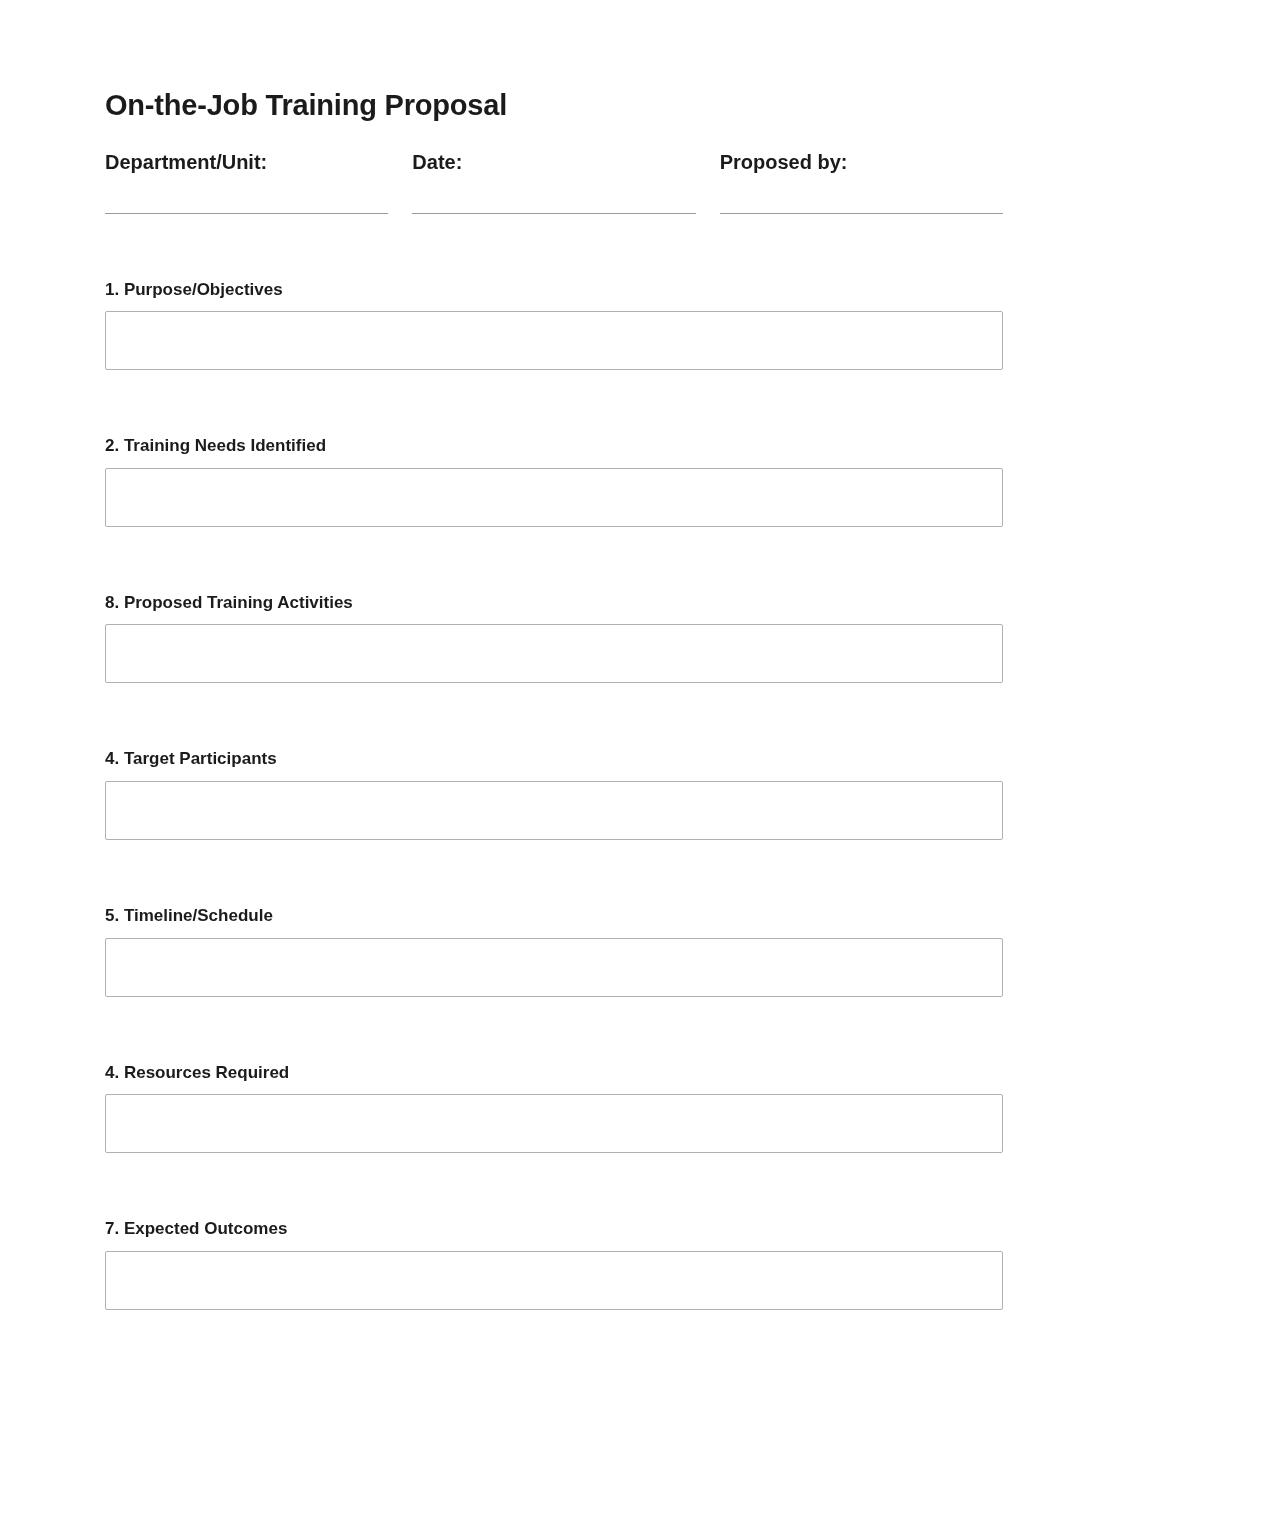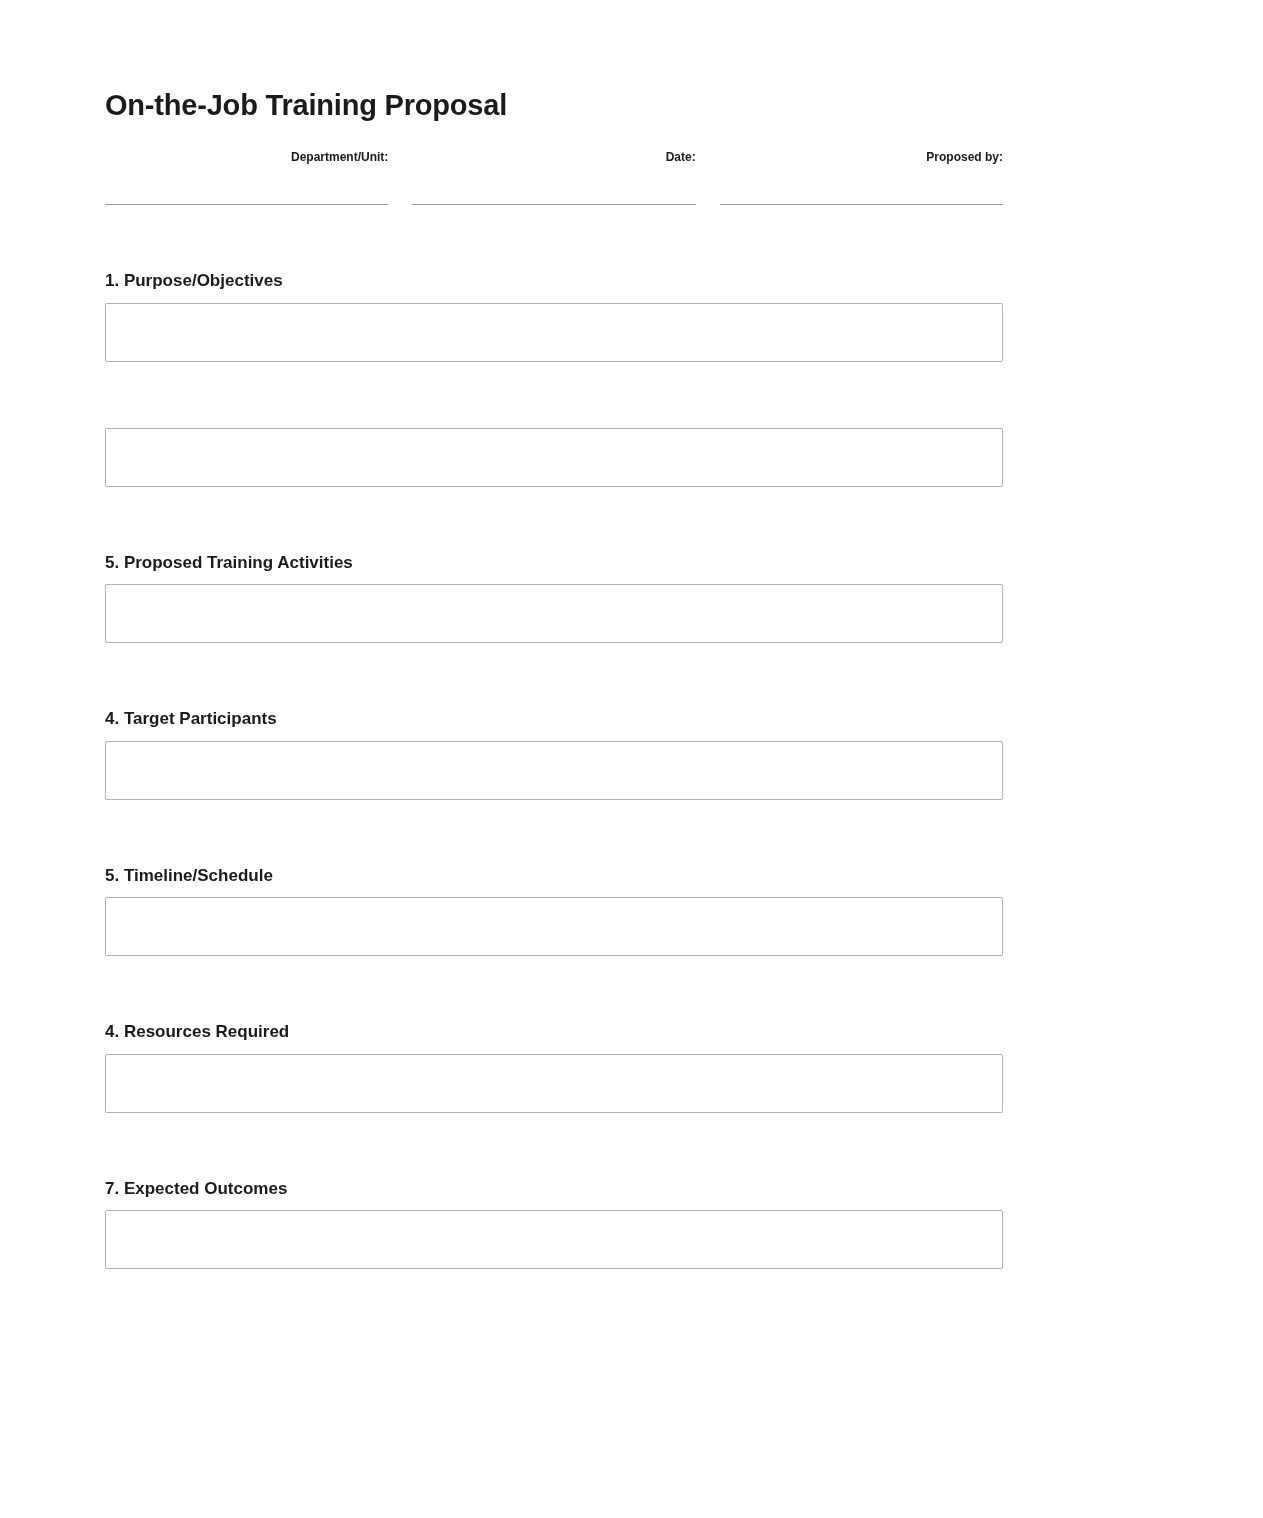--- a/index.html
+++ b/index.html
@@ -22,24 +22,23 @@
     line-height: 1.2;
     letter-spacing: -0.2px;
   }
   .meta-row {
     display: grid;
     grid-template-columns: 1fr 1fr 1fr;
     column-gap: 24px;
     margin-top: 28px;
   }
   .meta-label {
-    font-size: 12px;
+    font-size: 20px;
     font-weight: 700;
     line-height: 1.1;
-    text-align: right;
   }
   .meta-input {
     height: 41px;
     border-bottom: 1px solid #9b9b9b;
   }
   .section {
     margin-top: 66px;
   }
   .section:first-of-type {
     margin-top: 59px;
@@ -78,25 +77,26 @@
       <div class="meta-input"></div>
     </div>
   </div>
 
   <div class="section">
     <div class="section-heading">1. Purpose/Objectives</div>
     <div class="section-input"></div>
   </div>
 
   <div class="section">
+    <div class="section-heading">2. Training Needs Identified</div>
     <div class="section-input"></div>
   </div>
 
   <div class="section">
-    <div class="section-heading">5. Proposed Training Activities</div>
+    <div class="section-heading">8. Proposed Training Activities</div>
     <div class="section-input"></div>
   </div>
 
   <div class="section">
     <div class="section-heading">4. Target Participants</div>
     <div class="section-input"></div>
   </div>
 
   <div class="section">
     <div class="section-heading">5. Timeline/Schedule</div>

